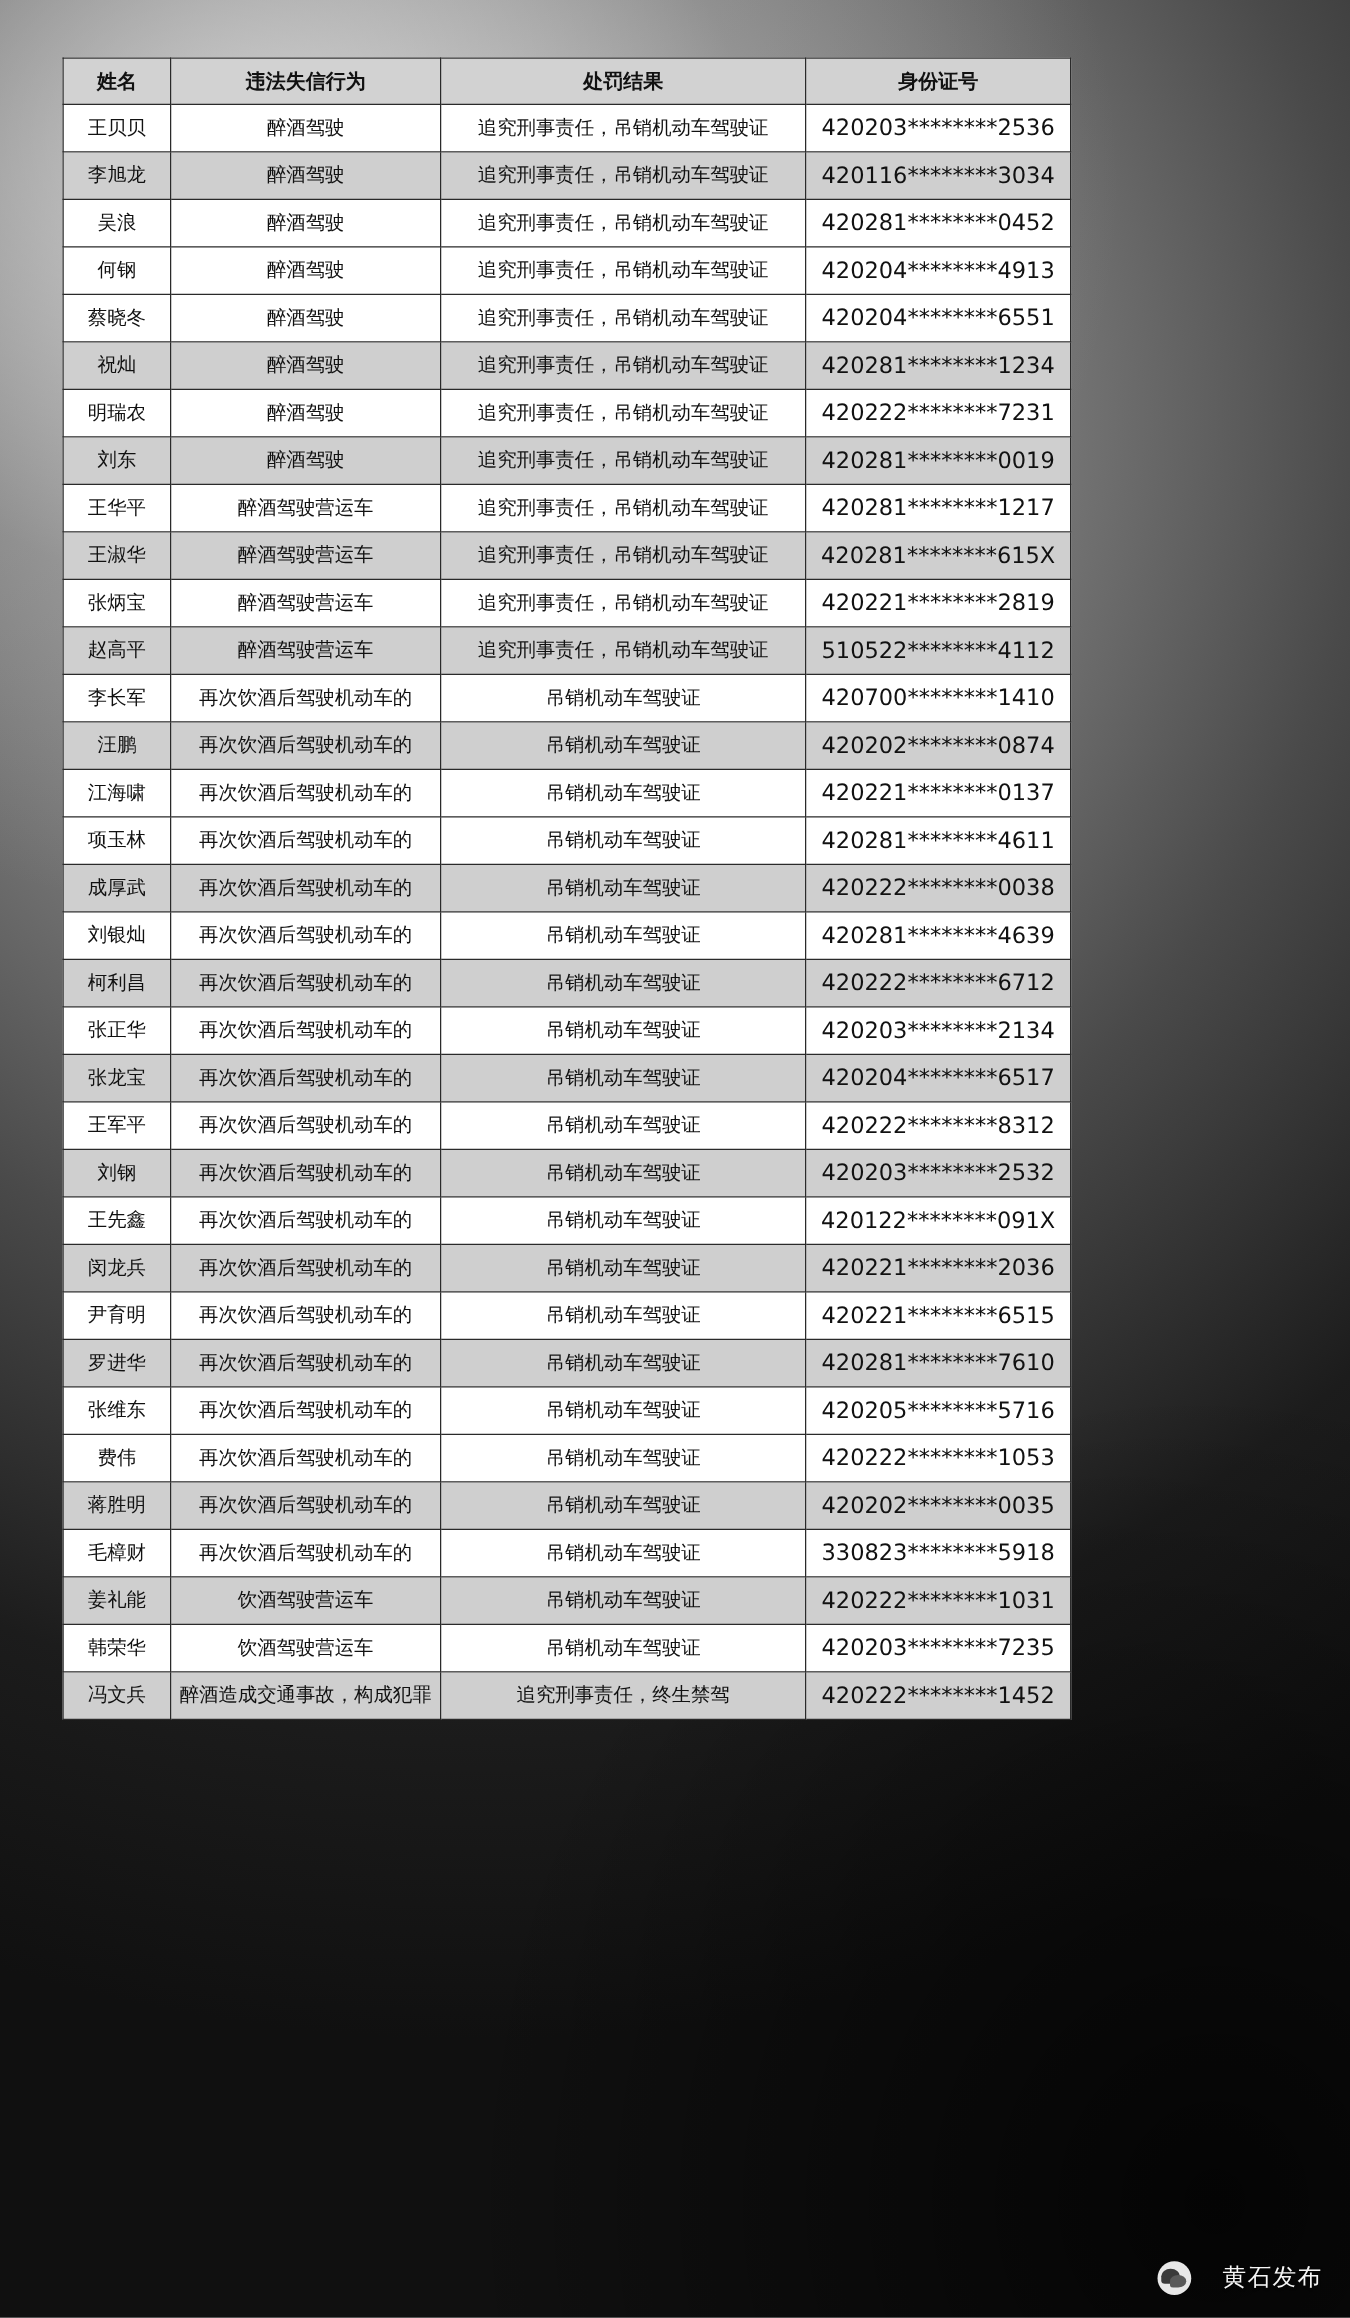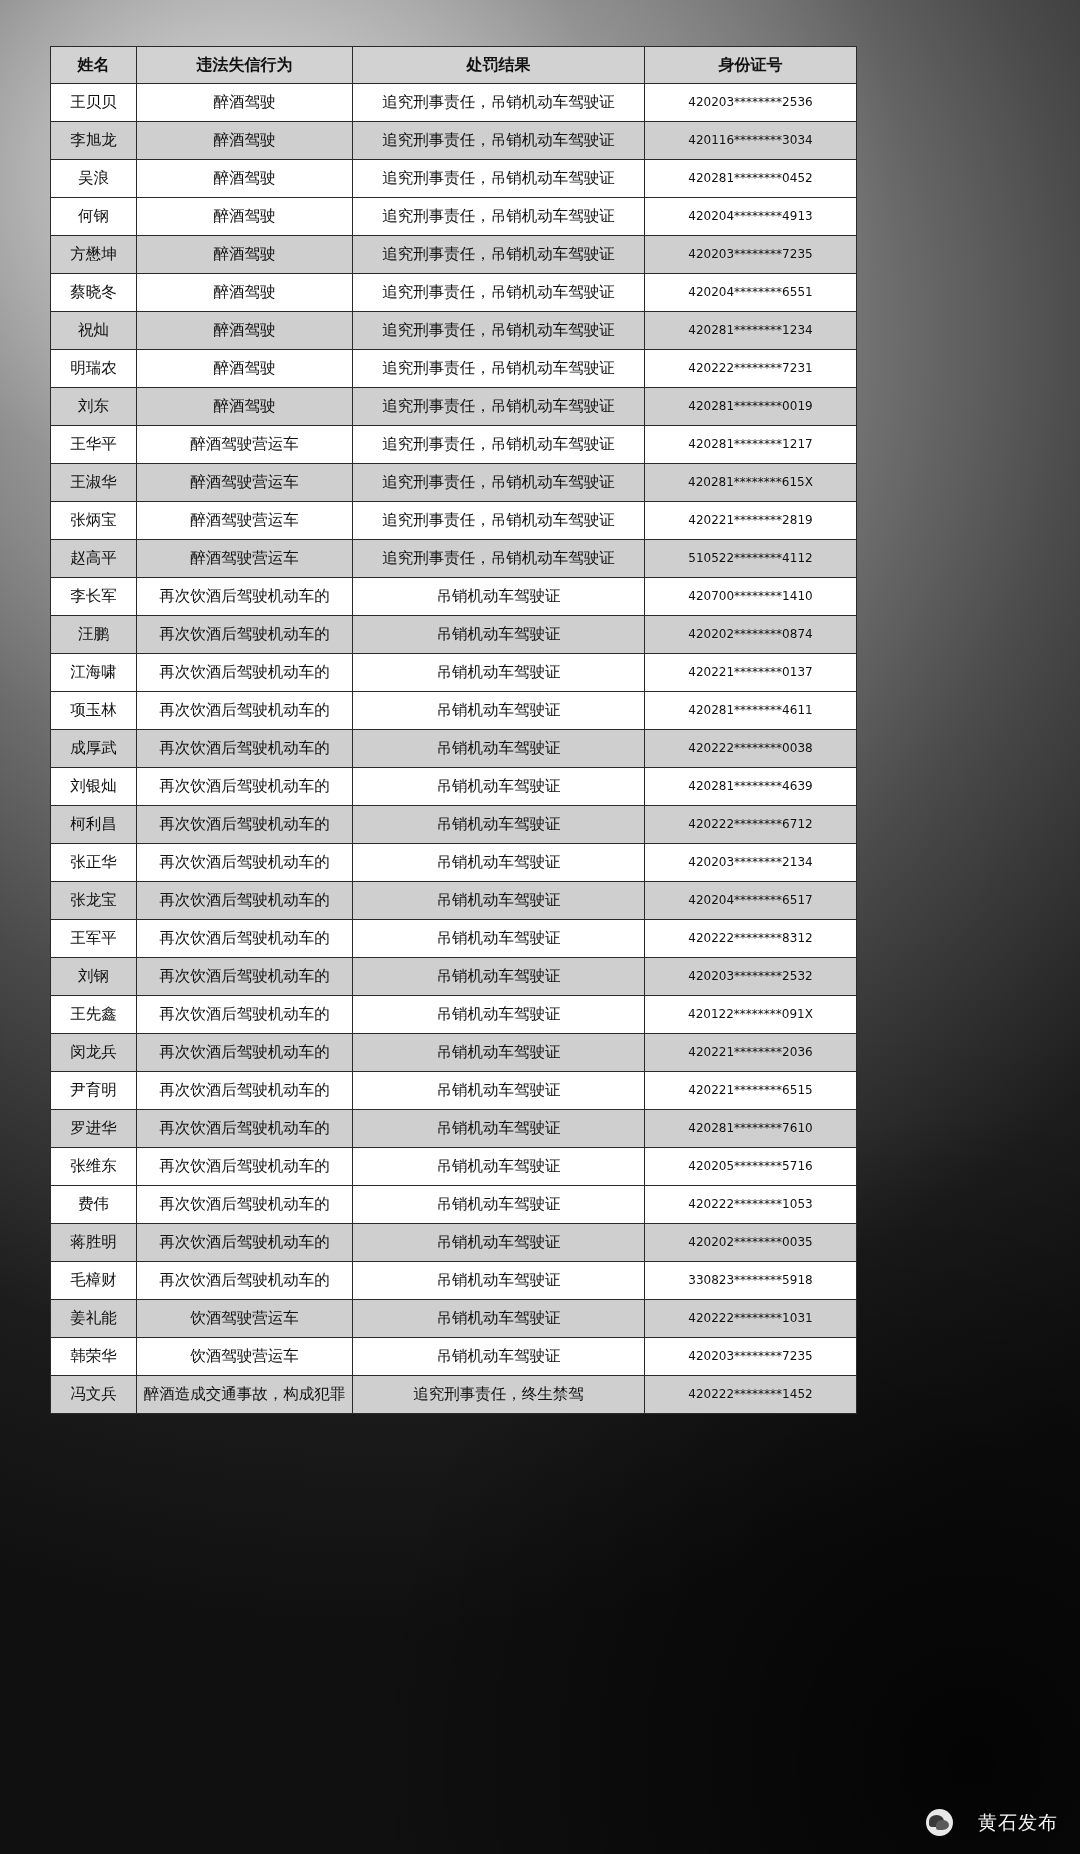--- a/index.html
+++ b/index.html
@@ -59,31 +59,31 @@
     font-weight: bold;
     background: #d2d2d2;
     font-size: 16px;
   }
   tbody tr { height: 38px; }
   tbody tr.odd td { background: #ffffff; }
   tbody tr.even td { background: #cfcfcf; }
   td.id {
     font-family: "DejaVu Sans", "Liberation Sans", sans-serif;
     letter-spacing: 0px;
-    font-size: 12px;
+    font-size: 18px;
     margin-top: 22px;
   }
   td.name { font-size: 15.5px; }
   
   .footer {
     position: absolute;
     right: 22px;
     bottom: 18px;
     display: flex;
-    align-items: flex-end;
+    align-items: flex-start;
     gap: 25px;
     color: #f2f2f2;
   }
   .wechat-badge {
     width: 27px;
     height: 27px;
     border-radius: 50%;
     background: #e8e8e8;
     position: relative;
     flex: none;
@@ -142,26 +142,20 @@
           <td class="violation">醉酒驾驶</td>
           <td class="penalty">追究刑事责任，吊销机动车驾驶证</td>
           <td class="id">420281********0452</td>
         </tr>
         <tr class="odd">
           <td class="name">何钢</td>
           <td class="violation">醉酒驾驶</td>
           <td class="penalty">追究刑事责任，吊销机动车驾驶证</td>
           <td class="id">420204********4913</td>
         </tr>
-        <tr class="even">
-          <td class="name">方懋坤</td>
-          <td class="violation">醉酒驾驶</td>
-          <td class="penalty">追究刑事责任，吊销机动车驾驶证</td>
-          <td class="id">420203********7235</td>
-        </tr>
         <tr class="odd">
           <td class="name">蔡晓冬</td>
           <td class="violation">醉酒驾驶</td>
           <td class="penalty">追究刑事责任，吊销机动车驾驶证</td>
           <td class="id">420204********6551</td>
         </tr>
         <tr class="even">
           <td class="name">祝灿</td>
           <td class="violation">醉酒驾驶</td>
           <td class="penalty">追究刑事责任，吊销机动车驾驶证</td>

